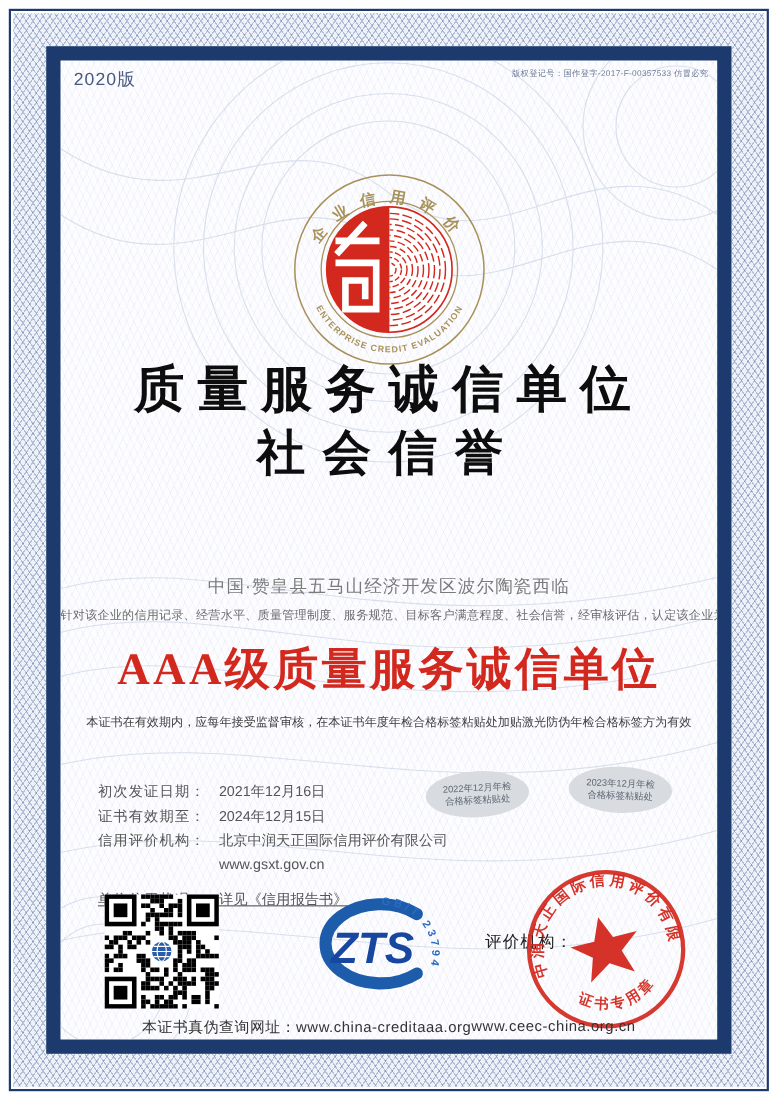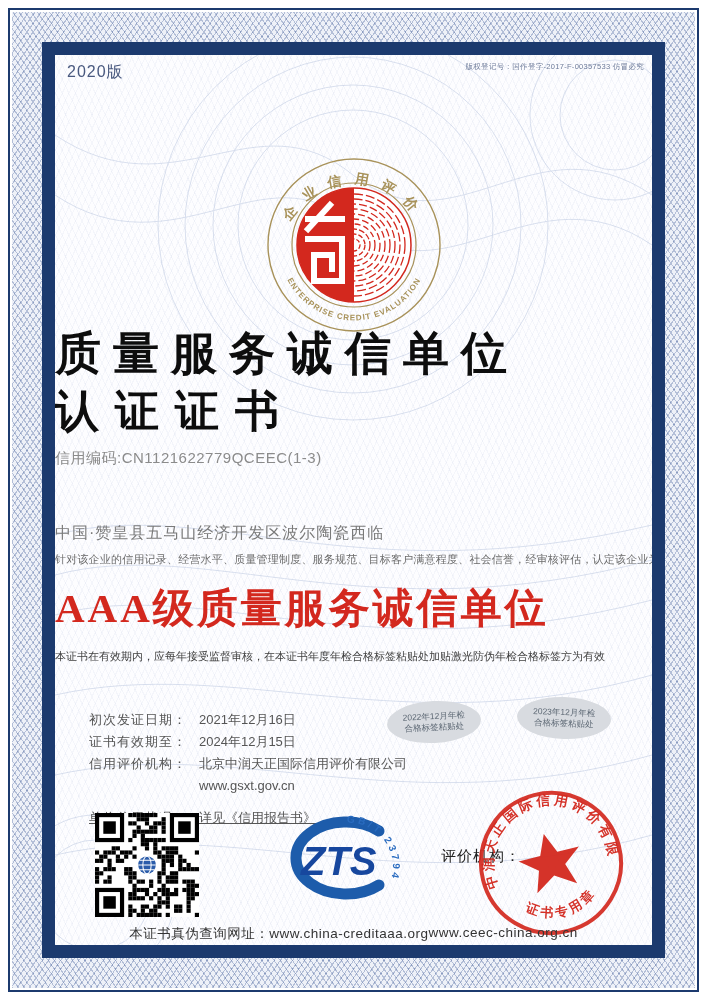--- a/index.html
+++ b/index.html
@@ -9,21 +9,21 @@
     background-image:
       repeating-linear-gradient(55deg, rgba(44,74,140,.30) 0 1px, rgba(255,255,255,0) 1px 5px),
       repeating-linear-gradient(-55deg, rgba(44,74,140,.30) 0 1px, rgba(255,255,255,0) 1px 5px);}
   .frame{height:100%;box-sizing:border-box;border:13px solid #1c3a6e;background:#fdfdff;position:relative;overflow:hidden;}
   .content{position:absolute;inset:0;
     background-image:
       repeating-linear-gradient(65deg, rgba(90,115,180,.055) 0 1px, rgba(255,255,255,0) 1px 6px),
       repeating-linear-gradient(-65deg, rgba(90,115,180,.055) 0 1px, rgba(255,255,255,0) 1px 6px);}
   .deco{position:absolute;inset:0;width:100%;height:100%;pointer-events:none;}
   .abs{position:absolute;}
-  .ctr{left:0;right:0;text-align:left;}
+  .ctr{left:0;right:0;text-align:center;}
   .edition{top:7px;left:12px;font-size:16px;color:#49597f;letter-spacing:1px;}
   .copyright{top:7px;right:8px;font-size:7.5px;color:#6d7b99;letter-spacing:.3px;}
   .emblem{top:98px;left:50%;transform:translateX(-50%);}
   .title1{top:268px;font-size:46px;font-weight:900;color:#0d0d0d;letter-spacing:12px;}
   .title2{top:327px;font-size:44px;font-weight:900;color:#0d0d0d;letter-spacing:16px;}
   .code{top:394px;font-size:15px;color:#8b8b8b;letter-spacing:.5px;}
   .company{top:423px;font-size:31px;font-weight:900;color:#0b0b0b;letter-spacing:4px;}
   .address{top:468px;font-size:16px;color:#7a7a7a;letter-spacing:1px;}
   .intro{top:497px;font-size:11px;color:#6b6b6b;white-space:nowrap;letter-spacing:.2px;}
   .rating{top:526px;font-size:41px;font-weight:900;color:#d3281e;letter-spacing:3px;font-family:"Liberation Serif",serif;}
@@ -113,22 +113,21 @@
           </g>
         </g>
         <g fill="none" stroke="#ffffff" stroke-width="6" stroke-linecap="square">
           <path d="M -24,-40 L -46,-16"></path>
           <path d="M -46,-26 H -12"></path>
           <path d="M -46,-6 H -12 V 36 H -40 V 10 H -22 V 24"></path>
         </g>
       </svg>
 
       <div class="abs ctr title1">质量服务诚信单位</div>
-      <div class="abs ctr title2">认证证书</div>
-      <div class="abs ctr code">信用编码:CN1121622779QCEEC(1-3)</div>
+      <div class="abs ctr title2">社会信誉</div>
       <div class="abs ctr address">中国·赞皇县五马山经济开发区波尔陶瓷西临</div>
       <div class="abs ctr intro">针对该企业的信用记录、经营水平、质量管理制度、服务规范、目标客户满意程度、社会信誉，经审核评估，认定该企业为：</div>
       <div class="abs ctr rating">AAA级质量服务诚信单位</div>
       <div class="abs ctr note">本证书在有效期内，应每年接受监督审核，在本证书年度年检合格标签粘贴处加贴激光防伪年检合格标签方为有效</div>
 
       <div class="abs details">
         <div class="drow">
           <span class="lbl">初次发证日期：</span>
           <span>2021年12月16日</span>
         </div>

